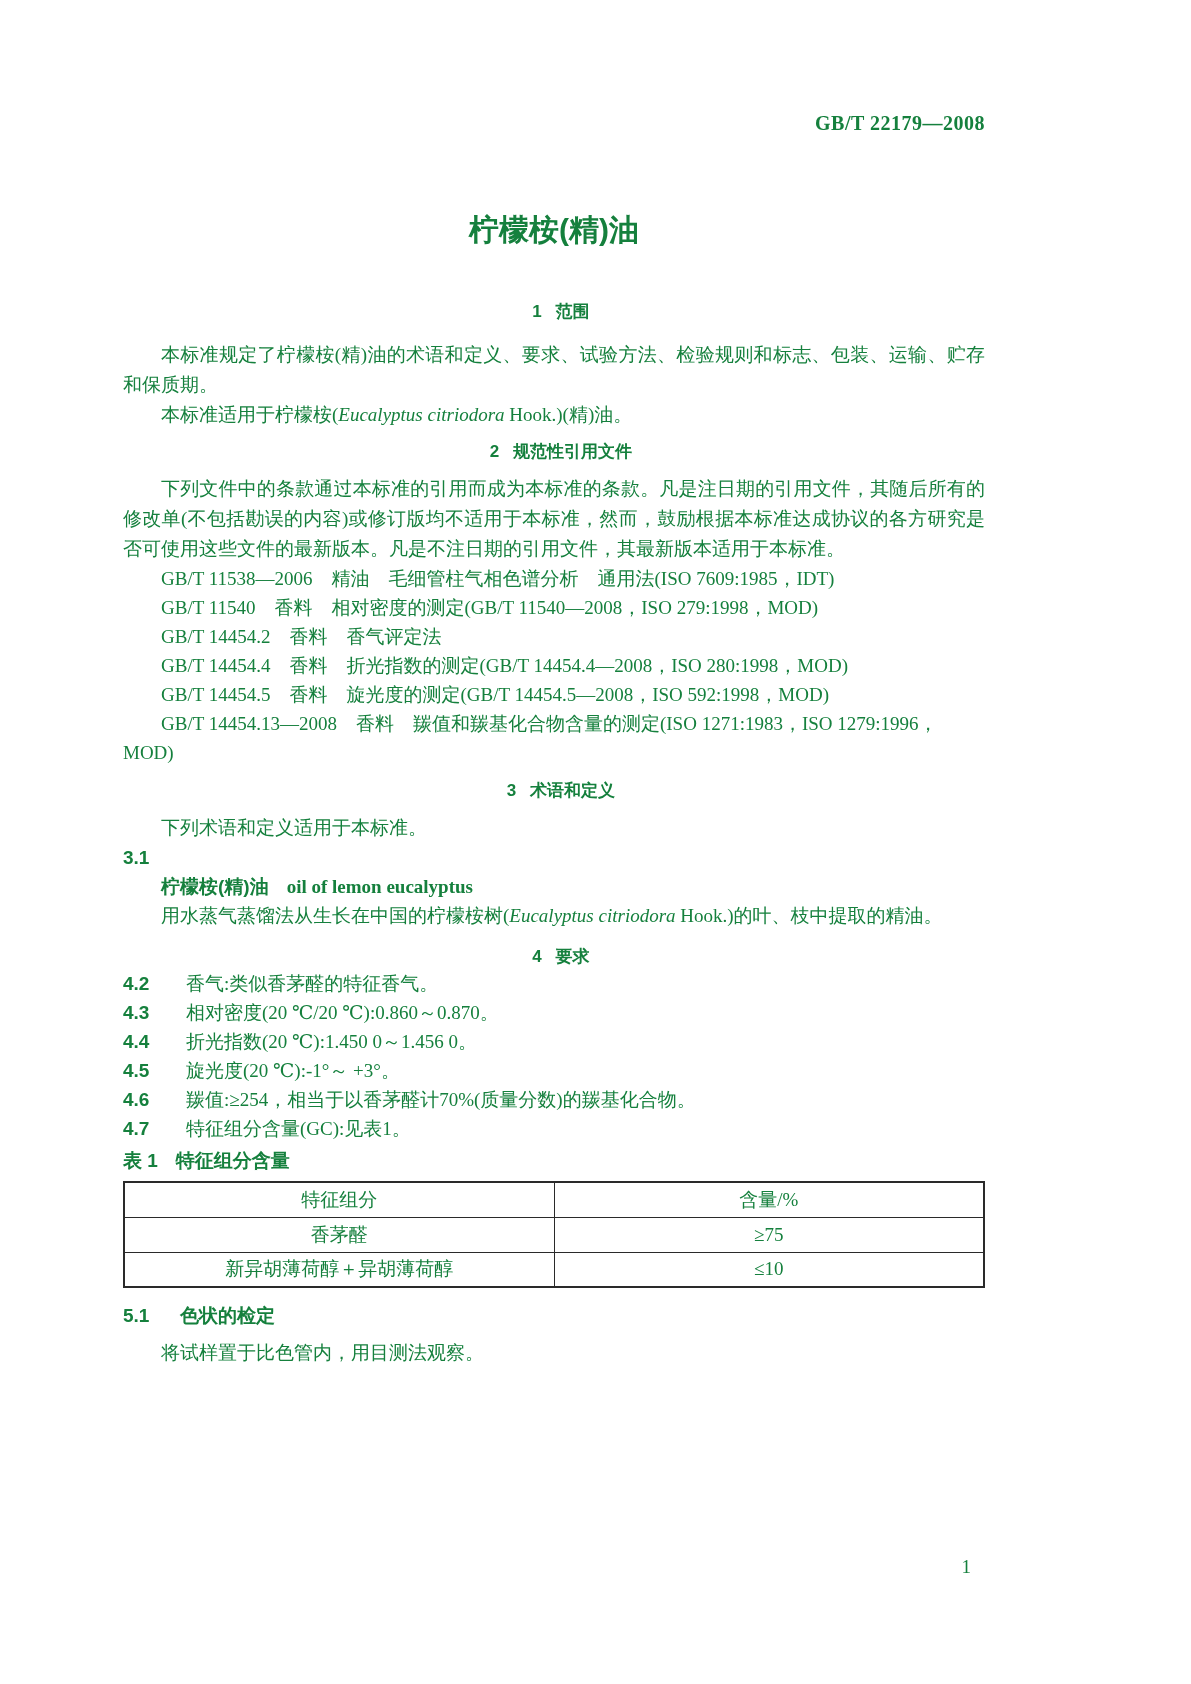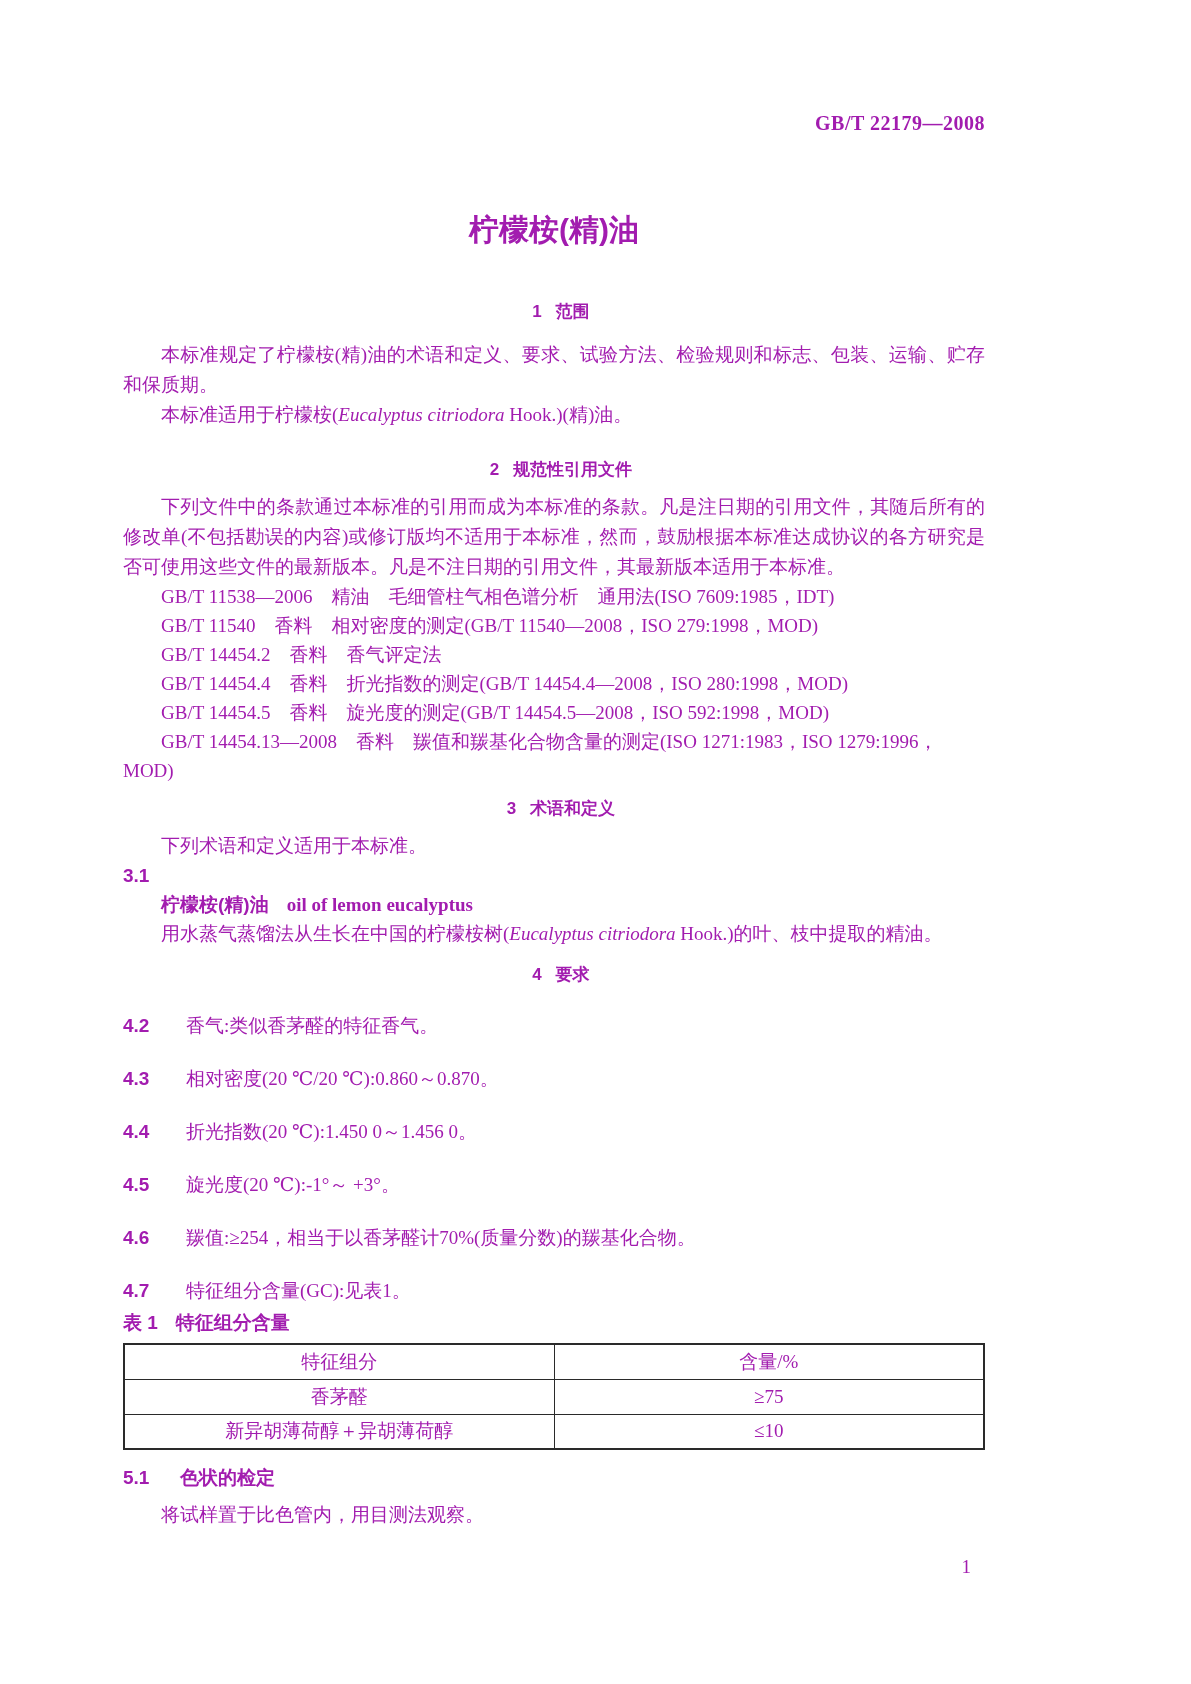--- a/index.html
+++ b/index.html
@@ -2,21 +2,21 @@
 <html><head>
 <meta charset="utf-8">
 <style>
   * { box-sizing: border-box; }
   html, body { margin: 0; padding: 0; background: #ffffff; }
   .page {
     position: relative;
     width: 1191px;
     height: 1684px;
     background: #ffffff;
-    color: #a21caf;
+    color: #15803d;
     font-family: "Liberation Serif", "DejaVu Serif", serif;
     overflow: hidden;
   }
   .std-code {
     position: absolute;
     top: 112px;
     right: 206px;
     font-size: 20px;
     font-weight: bold;
     letter-spacing: 0.5px;
@@ -74,21 +74,21 @@
     font-size: 19px;
     line-height: 29px;
   }
   .term-line { line-height: 29px; padding-left: 2em; }
   .term-cn {
     font-family: "Liberation Sans", "DejaVu Sans", sans-serif;
     font-weight: bold;
     font-size: 19px;
   }
   .term-en { font-weight: bold; margin-left: 18px; }
-  .clause { line-height: 29px; margin-top: 24px; }
+  .clause { line-height: 29px; }
   .clause .cnum {
     display: inline-block;
     min-width: 63px;
     font-family: "Liberation Sans", "DejaVu Sans", sans-serif;
     font-weight: bold;
   }
   .tcaption {
     font-family: "Liberation Sans", "DejaVu Sans", sans-serif;
     font-weight: bold;
     font-size: 19px;
@@ -114,21 +114,21 @@
     top: 1556px;
     right: 220px;
     font-size: 19px;
   }
   .mt6  { margin-top: 6px; }
   .mt8  { margin-top: 8px; }
   .mt10 { margin-top: 10px; }
   .mt12 { margin-top: 12px; }
   .mt14 { margin-top: 14px; }
   .mt16 { margin-top: 16px; }
-  .mt20 { margin-top: 28px; }
+  .mt20 { margin-top: 10px; }
 </style>
 </head>
 <body>
 
 <div class="page">
 
   <div class="std-code">GB/T 22179—2008</div>
 
   <div class="doc-title">柠檬桉(精)油</div>
 

